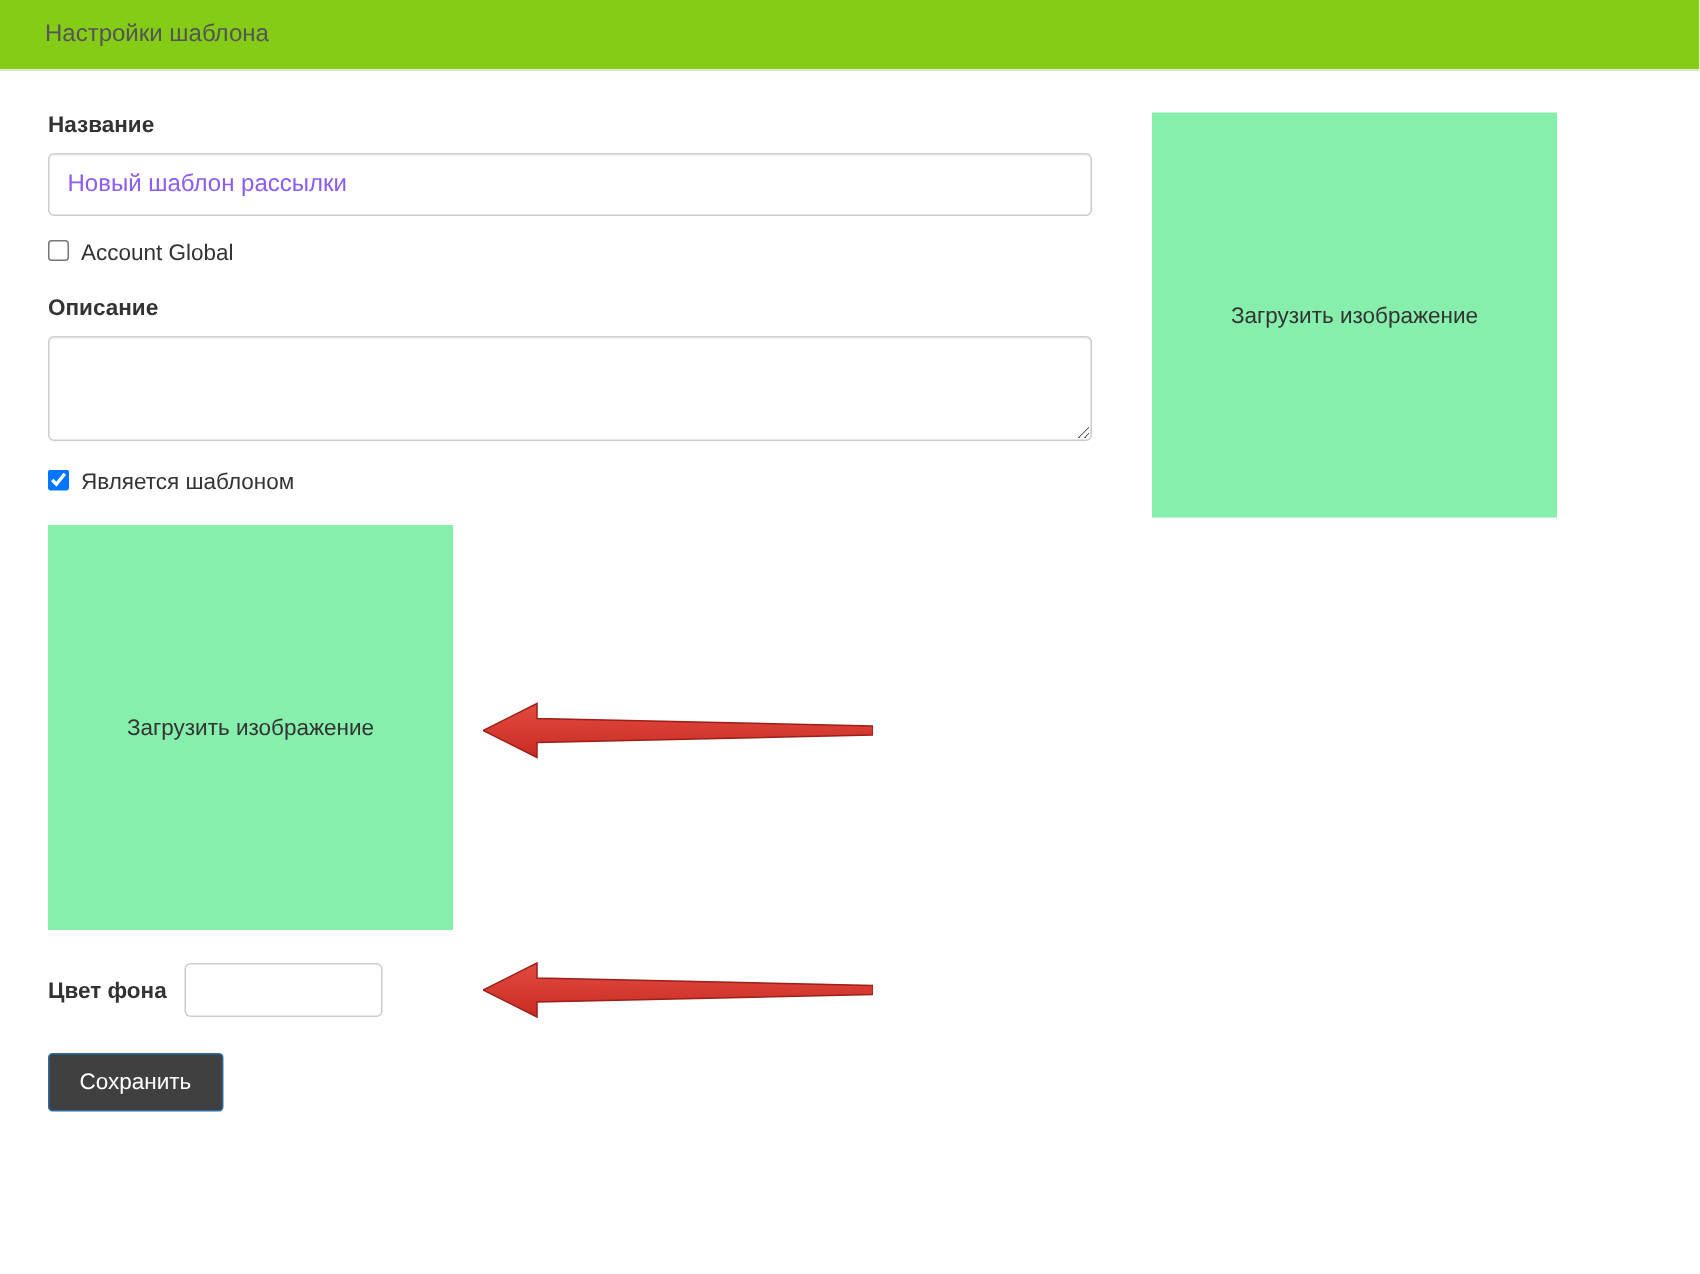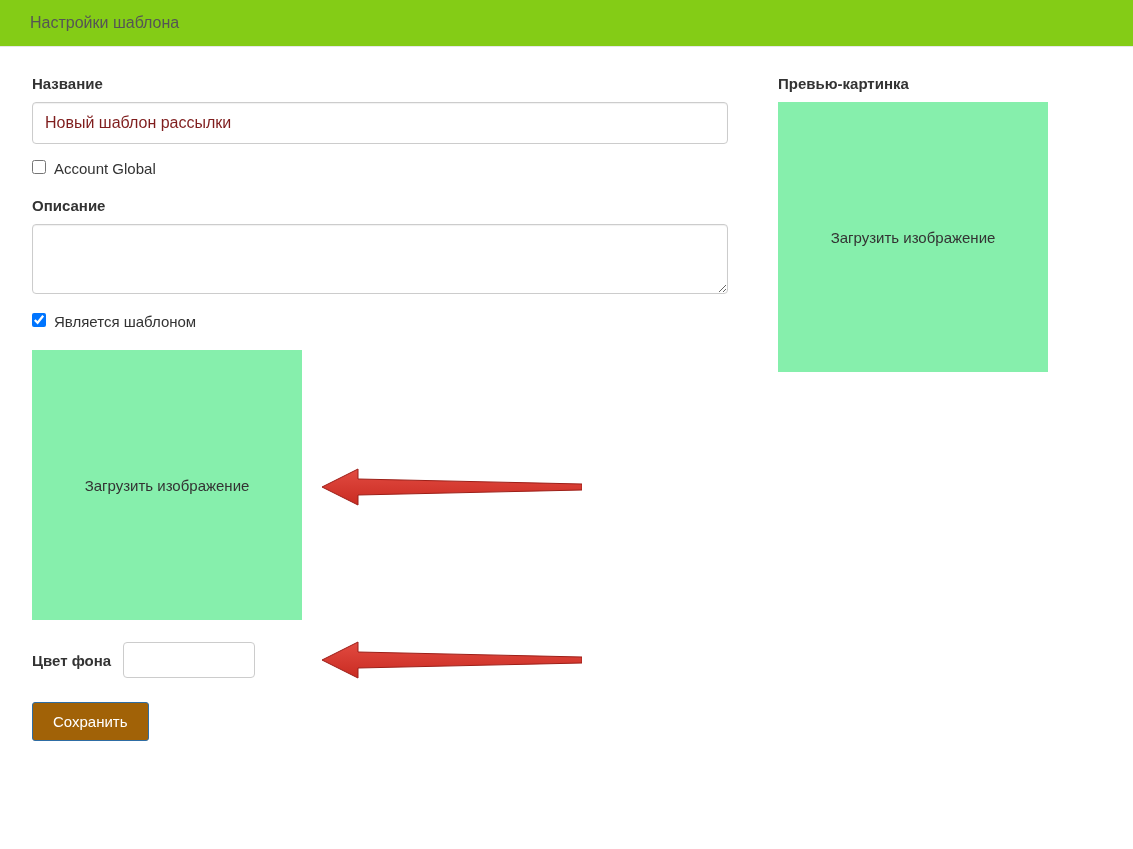--- a/index.html
+++ b/index.html
@@ -14,39 +14,39 @@
       background: #84cc16;
       border-bottom: 1px solid #e7e7e7;
       padding: 14px 18px 14px 30px;
       color: #555;
       font-size: 16px;
     }
     .content {
       padding: 28px 32px 32px 32px;
       display: flex;
       align-items: flex-start;
-      gap: 50px;
+      gap: 40px;
     }
     .left-col { flex: 0 0 696px; }
     .right-col { flex: 1; }
     .form-label {
       font-weight: 700;
       font-size: 15px;
       color: #333;
       margin-bottom: 10px;
       display: block;
     }
     .text-input {
       width: 696px;
       height: 42px;
       border: 1px solid #ccc;
       border-radius: 4px;
       padding: 6px 12px;
       font-size: 16px;
-      color: #7f1d1d;
+      color: #8b5cf6;
       box-shadow: inset 0 1px 1px rgba(0,0,0,.06);
     }
     .textarea-input {
       width: 696px;
       height: 70px;
       border: 1px solid #ccc;
       border-radius: 4px;
       padding: 6px 12px;
       font-size: 15px;
       color: #555;
@@ -86,21 +86,21 @@
     }
     .color-input {
       width: 132px;
       height: 36px;
       border: 1px solid #ccc;
       border-radius: 4px;
       padding: 4px 8px;
     }
     .save-btn {
       margin-top: 24px;
-      background: #a16207;
+      background: #404040;
       color: #fff;
       border: 1px solid #2e6da4;
       border-radius: 3px;
       padding: 10px 20px;
       font-size: 15px;
       font-weight: 500;
       cursor: pointer;
     }
     .arrow-wrap {
       position: relative;
@@ -164,18 +164,17 @@
       </svg>
     </div>
 
     <button class="save-btn">
       <span>Сохранить</span>
     </button>
 
   </div>
 
   <div class="right-col">
-    <label class="form-label">Превью-картинка</label>
     <div class="upload-box">
       <span>Загрузить изображение</span>
     </div>
   </div>
 </div>
 
 </body></html>

